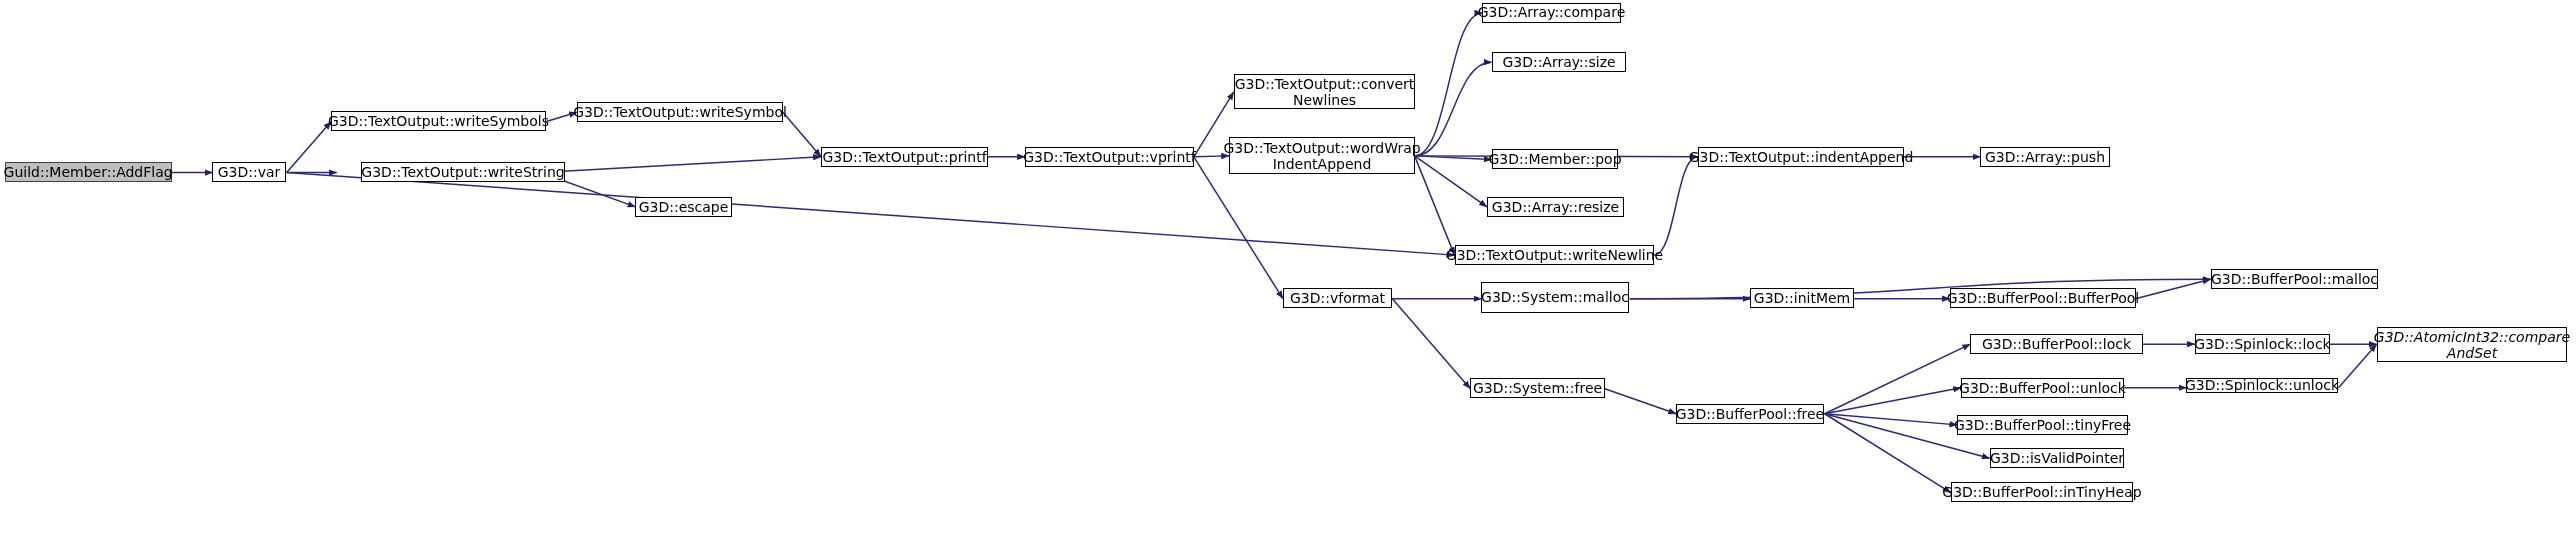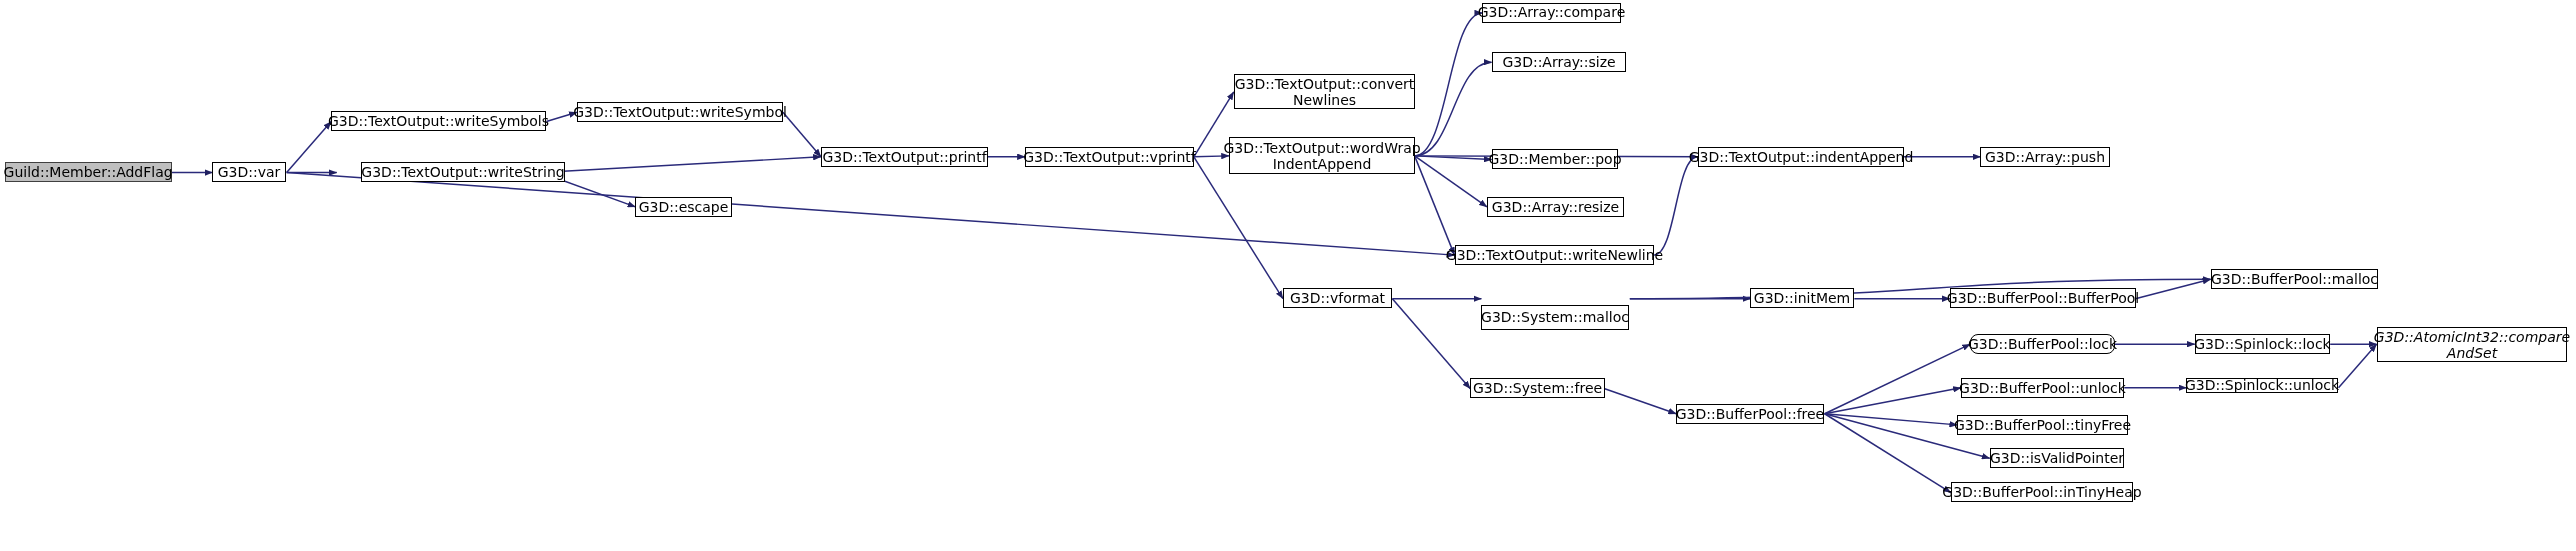--- a/index.html
+++ b/index.html
@@ -112,25 +112,25 @@
       <div class="gnode two-line" style="left: 1229px; top: 137px; width: 186px; height: 37px;">G3D::TextOutput::wordWrap
 IndentAppend</div>
       <div class="gnode" style="left: 1482px; top: 2.8px; width: 139px; height: 20.4px;">G3D::Array::compare</div>
       <div class="gnode" style="left: 1492px; top: 52px; width: 134px; height: 20.4px;">G3D::Array::size</div>
       <div class="gnode" style="left: 1492px; top: 149px; width: 126px; height: 20.4px;">G3D::Member::pop</div>
       <div class="gnode" style="left: 1487px; top: 197px; width: 137px; height: 20.4px;">G3D::Array::resize</div>
       <div class="gnode" style="left: 1698px; top: 147px; width: 206px; height: 20.4px;">G3D::TextOutput::indentAppend</div>
       <div class="gnode" style="left: 1980px; top: 147px; width: 130px; height: 20.4px;">G3D::Array::push</div>
       <div class="gnode" style="left: 1455px; top: 245px; width: 199px; height: 20.4px;">G3D::TextOutput::writeNewline</div>
       <div class="gnode" style="left: 1283px; top: 288px; width: 109px; height: 20.4px;">G3D::vformat</div>
-      <div class="gnode" style="left: 1481px; top: 305px; width: 148px; height: 25px;">G3D::System::malloc</div>
+      <div class="gnode" style="left: 1481px; top: 282px; width: 148px; height: 31px;">G3D::System::malloc</div>
       <div class="gnode" style="left: 1750px; top: 288px; width: 104px; height: 20.4px;">G3D::initMem</div>
       <div class="gnode" style="left: 1950px; top: 288px; width: 186px; height: 20.4px;">G3D::BufferPool::BufferPool</div>
       <div class="gnode" style="left: 2211px; top: 269px; width: 167px; height: 20.4px;">G3D::BufferPool::malloc</div>
-      <div class="gnode" style="left: 1970px; top: 334px; width: 145px; height: 20.4px; border-radius: 8px;">G3D::BufferPool::lock</div>
+      <div class="gnode" style="left: 1970px; top: 334px; width: 173px; height: 20.4px;">G3D::BufferPool::lock</div>
       <div class="gnode" style="left: 2195px; top: 334px; width: 135px; height: 20.4px;">G3D::Spinlock::lock</div>
       <div class="gnode two-line" style="left: 2377px; top: 327px; width: 190px; height: 35px; font-style: italic;">G3D::AtomicInt32::compare
 AndSet</div>
       <div class="gnode" style="left: 1470px; top: 378px; width: 135px; height: 20.4px;">G3D::System::free</div>
       <div class="gnode" style="left: 1961px; top: 378px; width: 163px; height: 20.4px;">G3D::BufferPool::unlock</div>
       <div class="gnode" style="left: 2186px; top: 378px; width: 152px; height: 15px;">G3D::Spinlock::unlock</div>
       <div class="gnode" style="left: 1676px; top: 404px; width: 148px; height: 20.4px;">G3D::BufferPool::free</div>
       <div class="gnode" style="left: 1957px; top: 415px; width: 171px; height: 20.4px;">G3D::BufferPool::tinyFree</div>
       <div class="gnode" style="left: 1990px; top: 448px; width: 134px; height: 20.4px;">G3D::isValidPointer</div>
       <div class="gnode" style="left: 1951px; top: 482px; width: 182px; height: 20.4px;">G3D::BufferPool::inTinyHeap</div>

